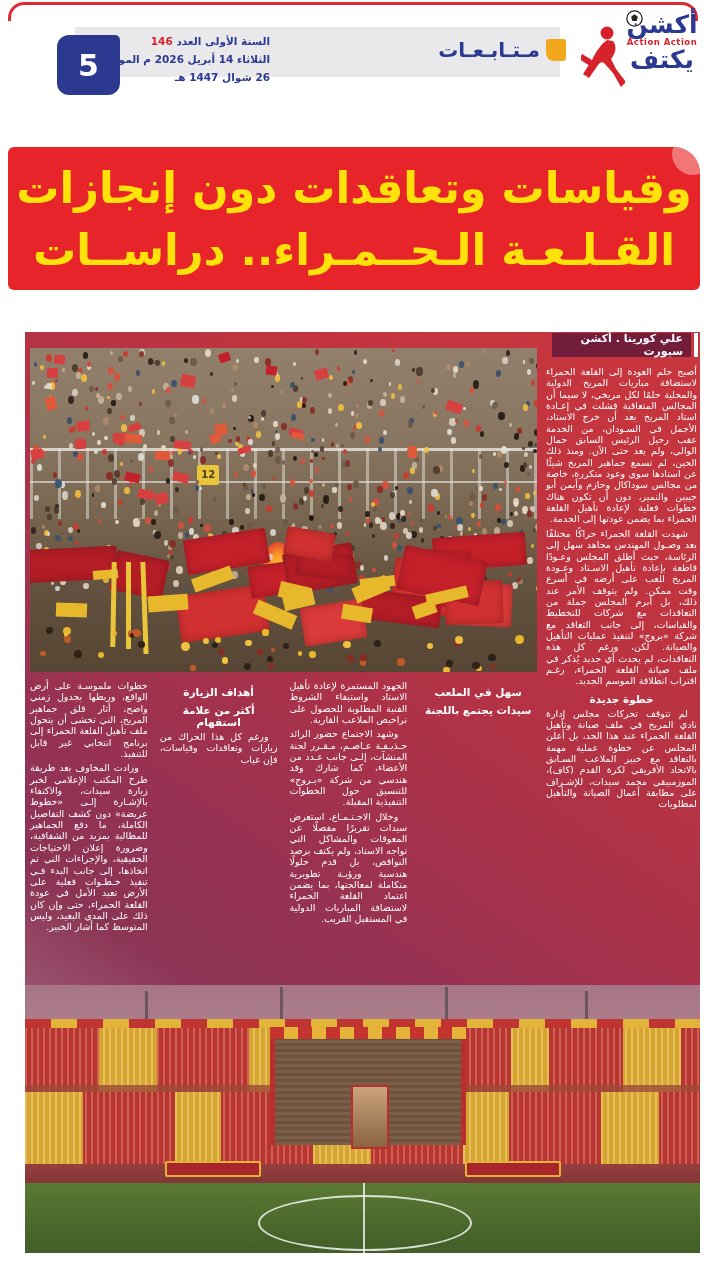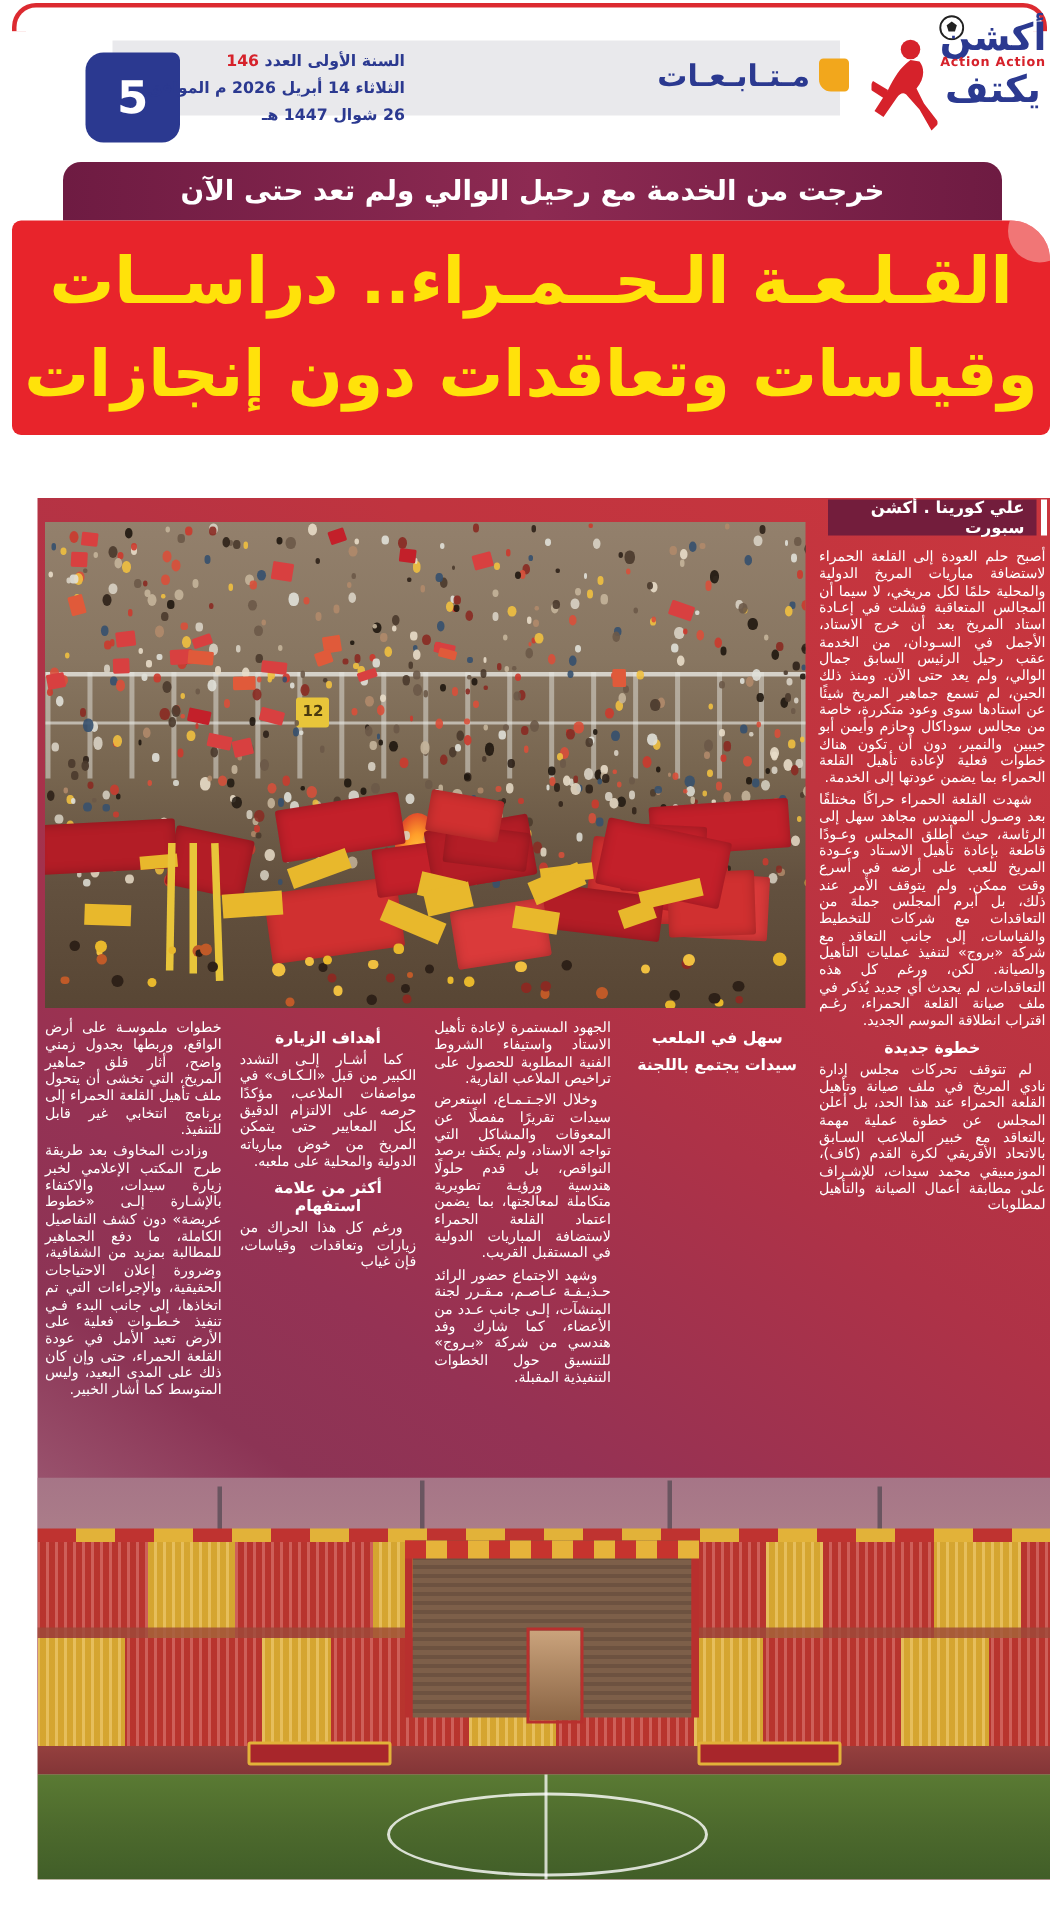--- a/index.html
+++ b/index.html
@@ -145,27 +145,24 @@
       <circle cx="10" cy="10" r="9" fill="#fff" stroke="#222" stroke-width="1.5"></circle>
       <polygon points="10,5 14,8 12.5,13 7.5,13 6,8" fill="#222"></polygon>
     </svg>
     <div class="logo-text">
       <span class="logo-ar">أكشن</span>
       <span class="logo-en">Action Action</span>
       <span class="logo-ar">يكتف</span>
     </div>
   </div>
 
-  <div class="kicker">
-    <span>خرجت من الخدمة مع رحيل الوالي ولم تعد حتى الآن</span>
-  </div>
   <div class="banner">
     <div class="banner-fold"></div>
+    <div class="banner-line">وقياسات وتعاقدات دون إنجازات</div>
     <div class="banner-line">القـلـعـة الـحــمـراء.. دراســات</div>
-    <div class="banner-line">وقياسات وتعاقدات دون إنجازات</div>
   </div>
 
   <div class="main-bg"></div>
 
   <div class="crowd" id="crowd">
     <div class="railing"></div>
     <div class="gate-sign">12</div>
     <div class="flame"></div>
   <div style="position: absolute; left: 6.19583%; top: 56.6606%; width: 2.54682px; height: 3.31086px; border-radius: 50%; background: rgb(107, 89, 72); opacity: 0.9;"></div>
       <div style="position: absolute; left: 40.5522%; top: 27.0415%; width: 4.58578px; height: 5.96152px; border-radius: 50%; background: rgb(138, 42, 34); opacity: 0.9;"></div>
@@ -886,26 +883,25 @@
     <p>لم تتوقف تحركات مجلس إدارة نادي المريخ في ملف صيانة وتأهيل القلعة الحمراء عند هذا الحد، بل أعلن المجلس عن خطوة عملية مهمة بالتعاقد مع خبير الملاعب السـابق بالاتحاد الأفريقي لكرة القدم (كاف)، الموزمبيقي محمد سيدات، للإشـراف على مطابقة أعمال الصيانة والتأهيل لمطلوبات</p>
   </div>
 
   <div class="cols-row">
     <div class="colmn">
       <h4>سهل في الملعب</h4>
       <h4>سيدات يجتمع باللجنة</h4>
     </div>
     <div class="colmn">
       <p class="cont">الجهود المستمرة لإعادة تأهيل الاستاد واستيفاء الشروط الفنية المطلوبة للحصول على تراخيص الملاعب القارية.</p>
+      <p>وشهد الاجتماع حضور الرائد حـذيـفـة عـاصـم، مـقـرر لجنة المنشآت، إلـى جانب عـدد من الأعضاء، كما شارك وفد هندسي من شركة «بـروج» للتنسيق حول الخطوات التنفيذية المقبلة.</p>
       <p>وخلال الاجـتـمـاع، استعرض سيدات تقريرًا مفصلًا عن المعوقات والمشاكل التي تواجه الاستاد، ولم يكتف برصد النواقص، بل قدم حلولًا هندسية ورؤيـة تطويرية متكاملة لمعالجتها، بما يضمن اعتماد القلعة الحمراء لاستضافة المباريات الدولية في المستقبل القريب.</p>
-      <p>وشهد الاجتماع حضور الرائد حـذيـفـة عـاصـم، مـقـرر لجنة المنشآت، إلـى جانب عـدد من الأعضاء، كما شارك وفد هندسي من شركة «بـروج» للتنسيق حول الخطوات التنفيذية المقبلة.</p>
     </div>
     <div class="colmn">
       <h4>أهداف الزيارة</h4>
-      <p>كما أشـار إلـى التشدد الكبير من قبل «الـكـاف» في مواصفات الملاعب، مؤكدًا حرصه على الالتزام الدقيق بكل المعايير حتى يتمكن المريخ من خوض مبارياته الدولية والمحلية على ملعبه.</p>
       <h4>أكثر من علامة استفهام</h4>
       <p>ورغم كل هذا الحراك من زيارات وتعاقدات وقياسات، فإن غياب</p>
     </div>
     <div class="colmn">
       <p class="cont">خطوات ملموسـة على أرض الواقع، وربطها بجدول زمني واضح، أثار قلق جماهير المريخ، التي تخشى أن يتحول ملف تأهيل القلعة الحمراء إلى برنامج انتخابي غير قابل للتنفيذ.</p>
       <p>وزادت المخاوف بعد طريقة طرح المكتب الإعلامي لخبر زيارة سيدات، والاكتفاء بالإشـارة إلـى «خطوط عريضة» دون كشف التفاصيل الكاملة، ما دفع الجماهير للمطالبة بمزيد من الشفافية، وضرورة إعلان الاحتياجات الحقيقية، والإجراءات التي تم اتخاذها، إلى جانب البدء فـي تنفيذ خـطـوات فعلية على الأرض تعيد الأمل في عودة القلعة الحمراء، حتى وإن كان ذلك على المدى البعيد، وليس المتوسط كما أشار الخبير.</p>
     </div>
   </div>
 
   <div class="stadium">

